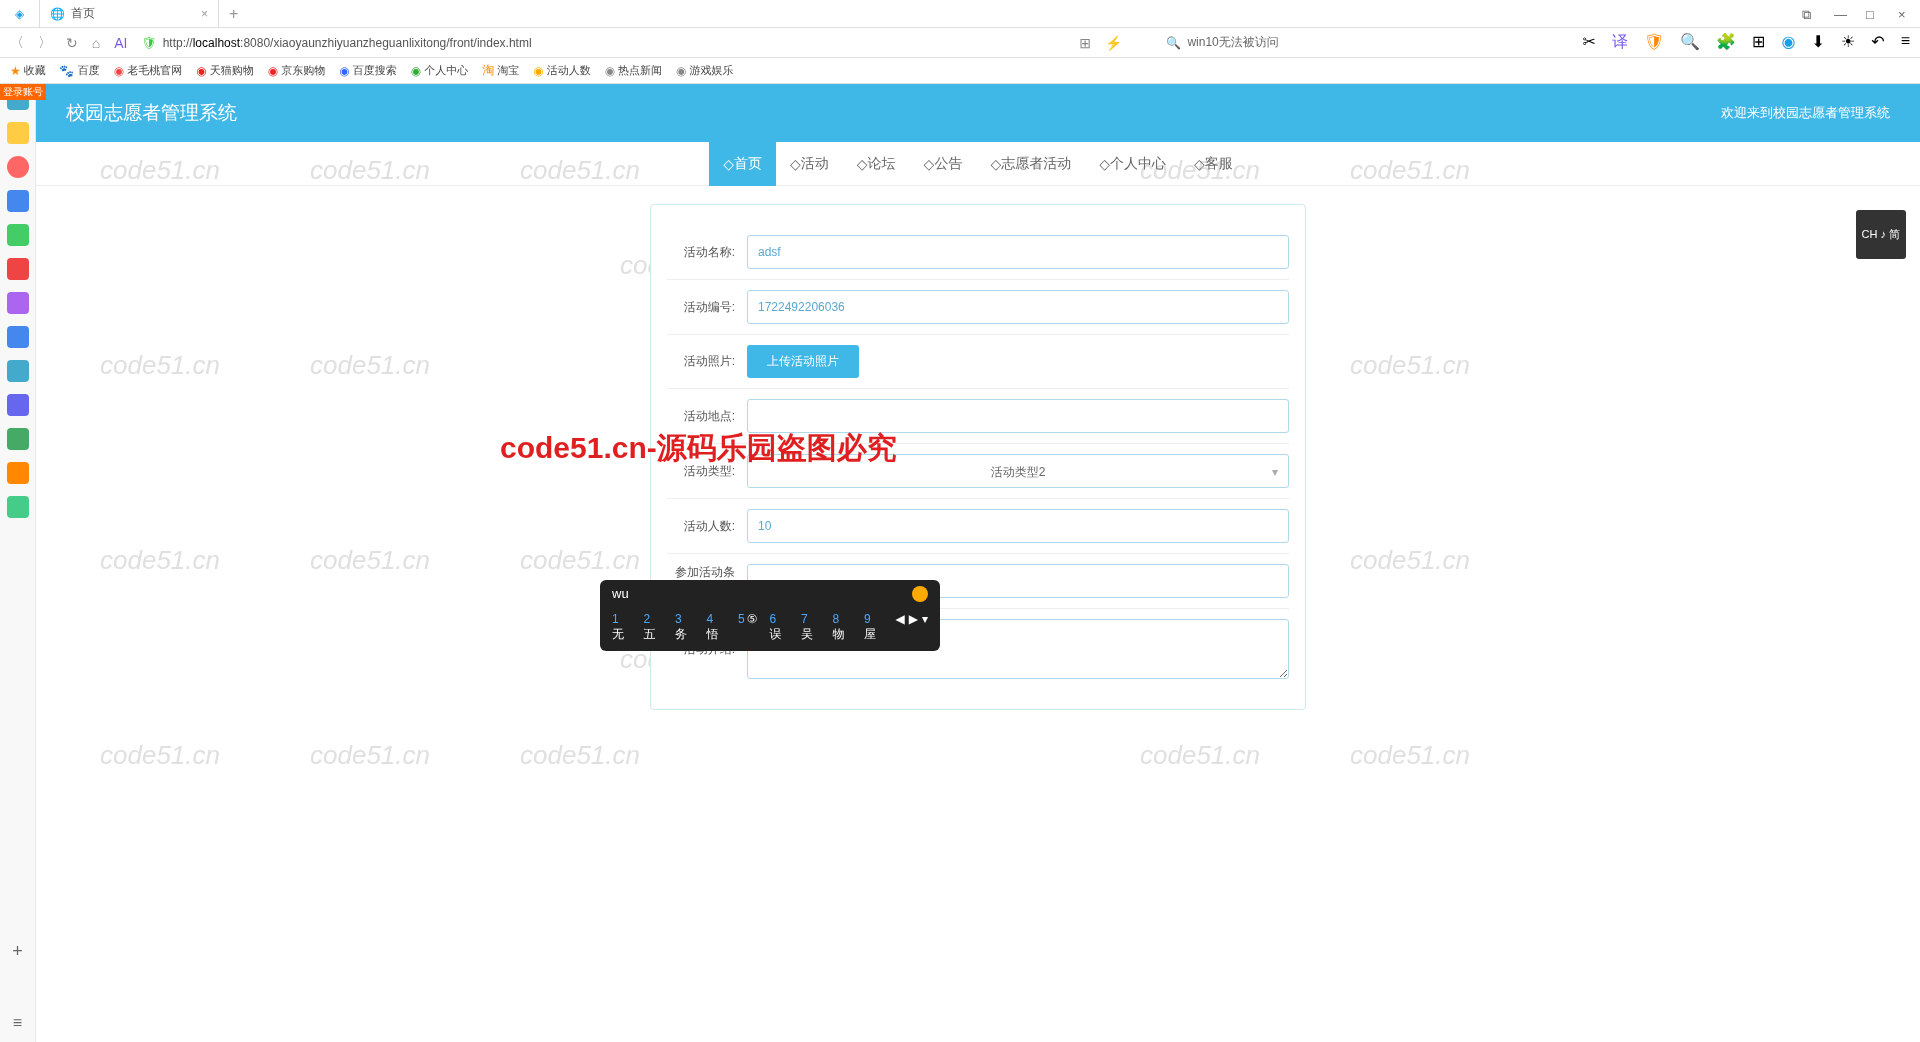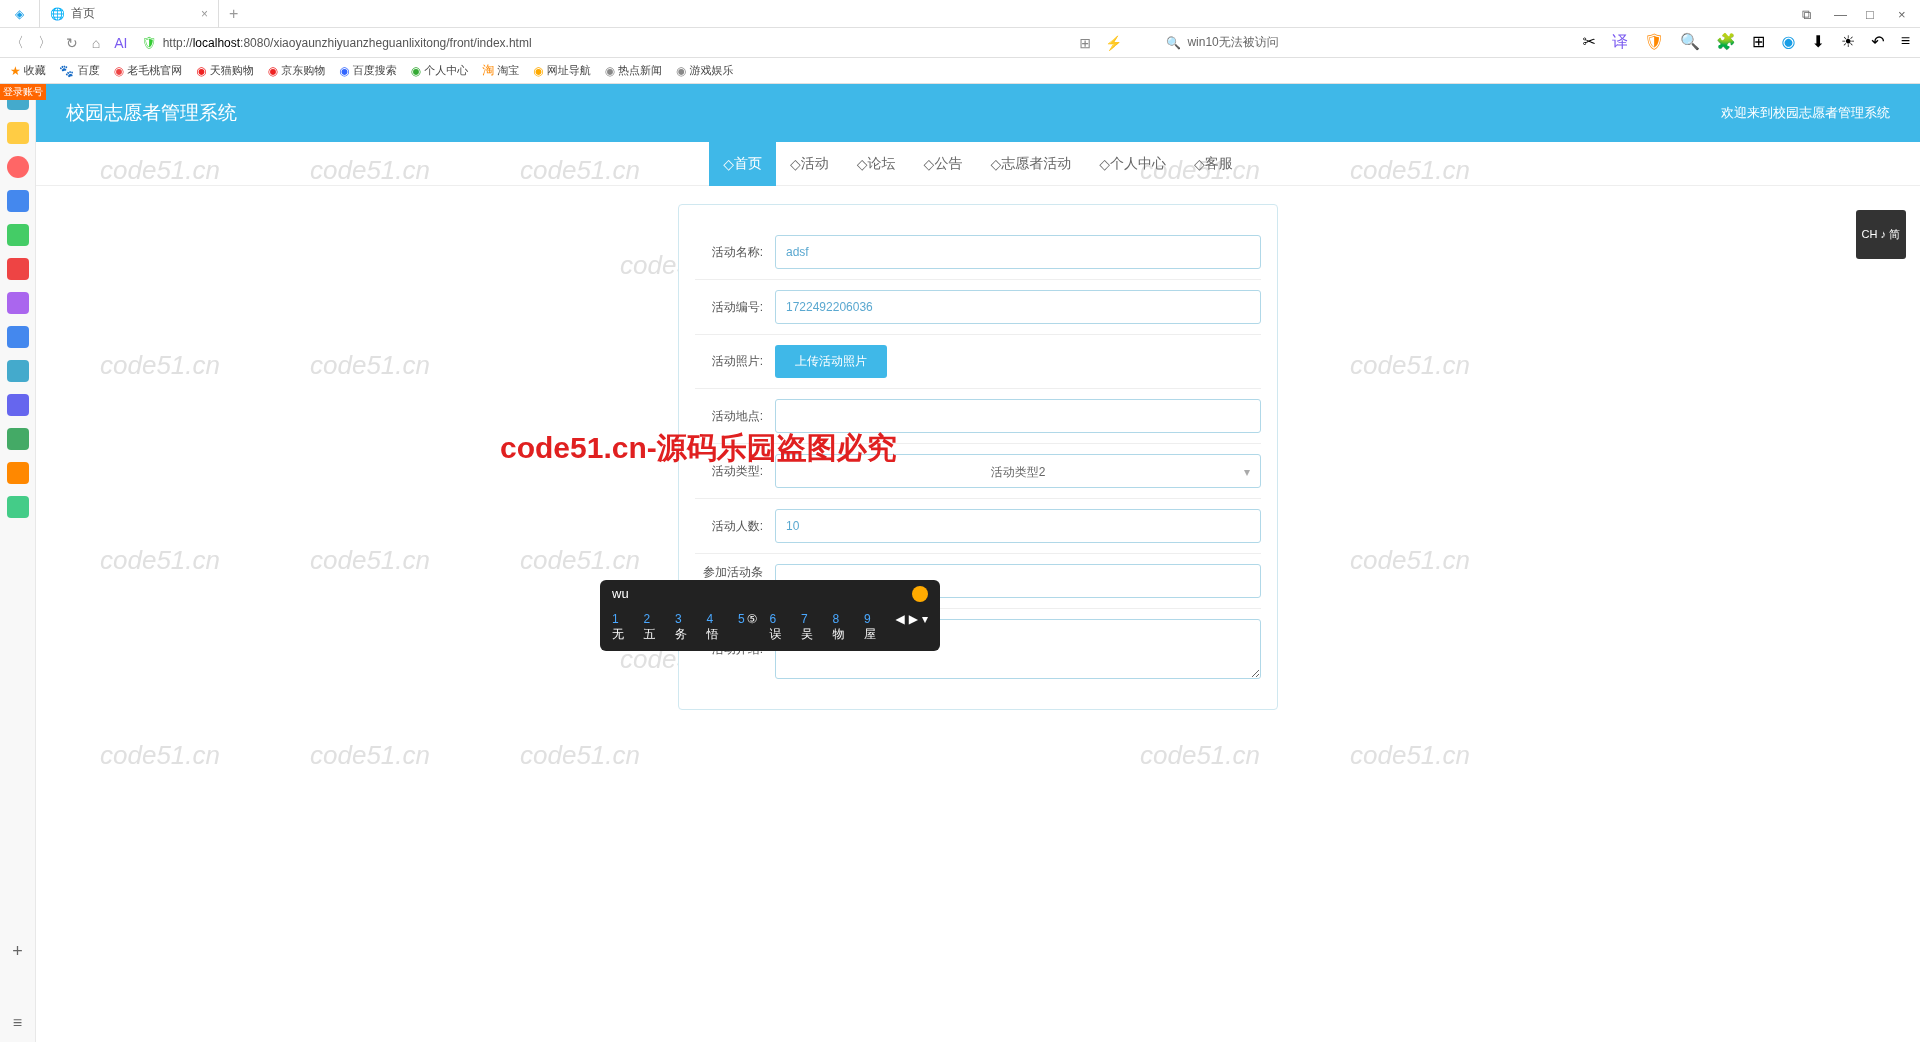--- a/index.html
+++ b/index.html
@@ -40,21 +40,21 @@
 .page { position: absolute; left: 36px; right: 0; top: 84px; bottom: 0; }
 .header { height: 58px; background: #3fb8e8; display: flex; align-items: center; padding: 0 30px; color: #fff; }
 .header .title { font-size: 19px; }
 .header .welcome { margin-left: auto; font-size: 13px; }
 
 .navmenu { height: 44px; display: flex; justify-content: center; align-items: center; gap: 0; border-bottom: 1px solid #eee; }
 .navmenu .item { padding: 0 14px; height: 44px; display: flex; align-items: center; font-size: 14px; color: #666; cursor: pointer; }
 .navmenu .item.active { background: #3fb8e8; color: #fff; }
 
 
-.form-wrap { width: 600px; margin: 18px auto; border: 1px solid #d0e8f0; border-radius: 4px; padding: 20px 16px; background: #fff; }
+.form-wrap { width: 656px; margin: 18px auto; border: 1px solid #d0e8f0; border-radius: 4px; padding: 20px 16px; background: #fff; }
 .form-row { display: flex; align-items: center; padding: 10px 0; border-bottom: 1px solid #eee; }
 .form-row:last-child { border-bottom: none; }
 .form-label { width: 80px; font-size: 12px; color: #555; text-align: right; padding-right: 12px; }
 .form-input { flex: 1; height: 34px; border: 1px solid #b0d8e8; border-radius: 3px; padding: 0 10px; font-size: 12px; color: #5aa8d0; }
 .form-textarea { flex: 1; height: 60px; border: 1px solid #b0d8e8; border-radius: 3px; padding: 8px 10px; font-size: 12px; resize: both; }
 .upload-btn { background: #3fb8e8; color: #fff; border: none; border-radius: 3px; padding: 8px 20px; font-size: 12px; cursor: pointer; }
 .form-select { flex: 1; height: 34px; border: 1px solid #b0d8e8; border-radius: 3px; text-align: center; font-size: 12px; color: #666; line-height: 34px; position: relative; }
 .form-select::after { content: "▾"; position: absolute; right: 10px; color: #aaa; }
 .submit-row { display: flex; justify-content: flex-end; padding: 14px 0 0; }
 .submit-btn { background: #5a6fd8; color: #fff; border: none; border-radius: 3px; padding: 10px 50px; font-size: 13px; cursor: pointer; }
@@ -176,21 +176,21 @@
   <span class="bookmark">
       <span class="bicon" style="color:#3a3">◉</span>
       <span>个人中心</span>
     </span>
   <span class="bookmark">
       <span class="bicon" style="color:#f80">淘</span>
       <span>淘宝</span>
     </span>
   <span class="bookmark">
       <span class="bicon" style="color:#fa0">◉</span>
-      <span>网址导航</span>
+      <span>活动人数</span>
     </span>
   <span class="bookmark">
       <span class="bicon" style="color:#888">◉</span>
       <span>热点新闻</span>
     </span>
   <span class="bookmark">
       <span class="bicon" style="color:#888">◉</span>
       <span>游戏娱乐</span>
     </span>
 </div>

